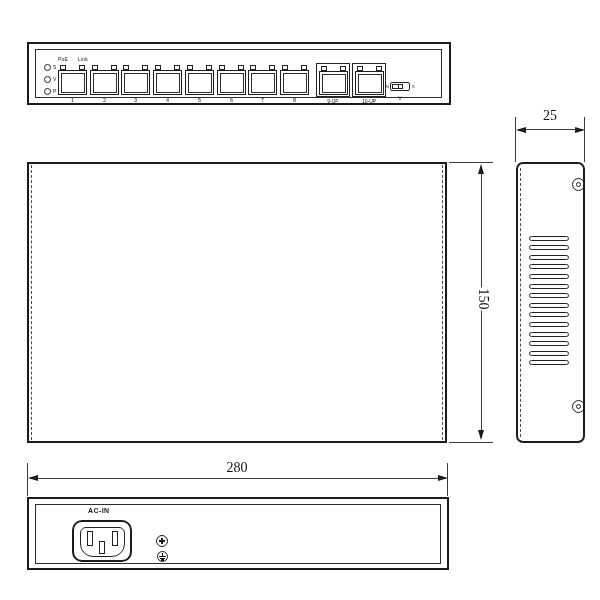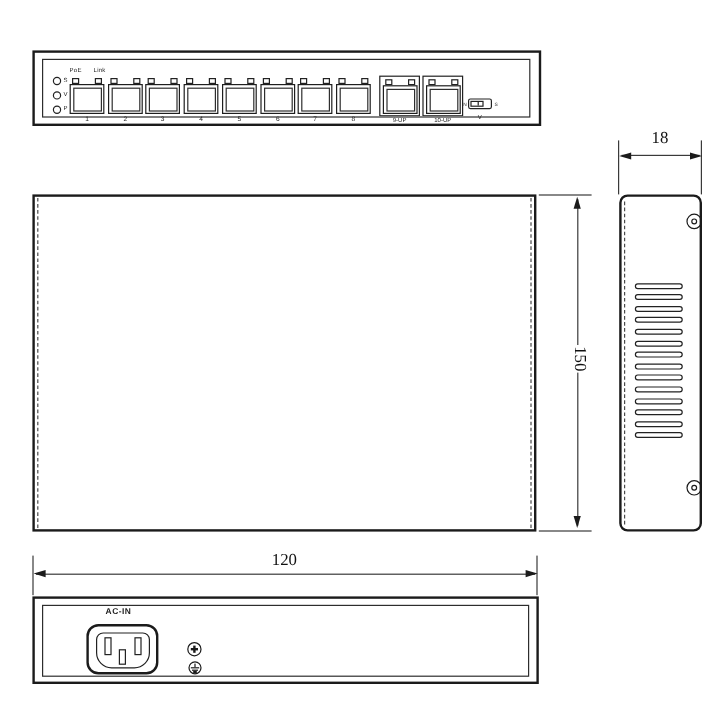--- a/index.html
+++ b/index.html
@@ -196,28 +196,28 @@
       <div class="vent" style="top: 177.1px;"></div>
       <div class="vent" style="top: 186.7px;"></div>
       <div class="vent" style="top: 196.3px;"></div>
     </div>
 
   <div class="vline" style="left:515px;top:117px;height:45px;"></div>
   <div class="vline" style="left:584px;top:117px;height:45px;"></div>
   <div class="hline" style="left:518px;top:129px;width:65px;"></div>
   <div class="arr left" style="left:516px;top:127px;"></div>
   <div class="arr right" style="left:575px;top:127px;"></div>
-  <div class="dimtext" style="left:530px;top:108px;width:40px;">18</div>
+  <div class="dimtext" style="left:530px;top:108px;width:40px;">25</div>
 
   <div class="vline" style="left:27px;top:463px;height:33px;"></div>
   <div class="vline" style="left:447px;top:463px;height:33px;"></div>
   <div class="hline" style="left:30px;top:478px;width:416px;"></div>
   <div class="arr left" style="left:28px;top:475px;"></div>
   <div class="arr right" style="left:438px;top:475px;"></div>
-  <div class="dimtext" style="left:217px;top:460px;width:40px;background:#fff;">120</div>
+  <div class="dimtext" style="left:217px;top:460px;width:40px;background:#fff;">280</div>
 
   <div class="outline2" style="left:27px;top:497px;width:422px;height:73px;">
     <div class="outline1" style="left:6px;top:5px;width:406px;height:60px;"></div>
 
     <div class="acin" style="left:59px;top:8px;">AC-IN</div>
 
     <div class="inlet">
       <div class="inlet-in"></div>
       <div class="pin" style="left:13px;top:9px;height:15px;"></div>
       <div class="pin" style="left:38px;top:9px;height:15px;"></div>

